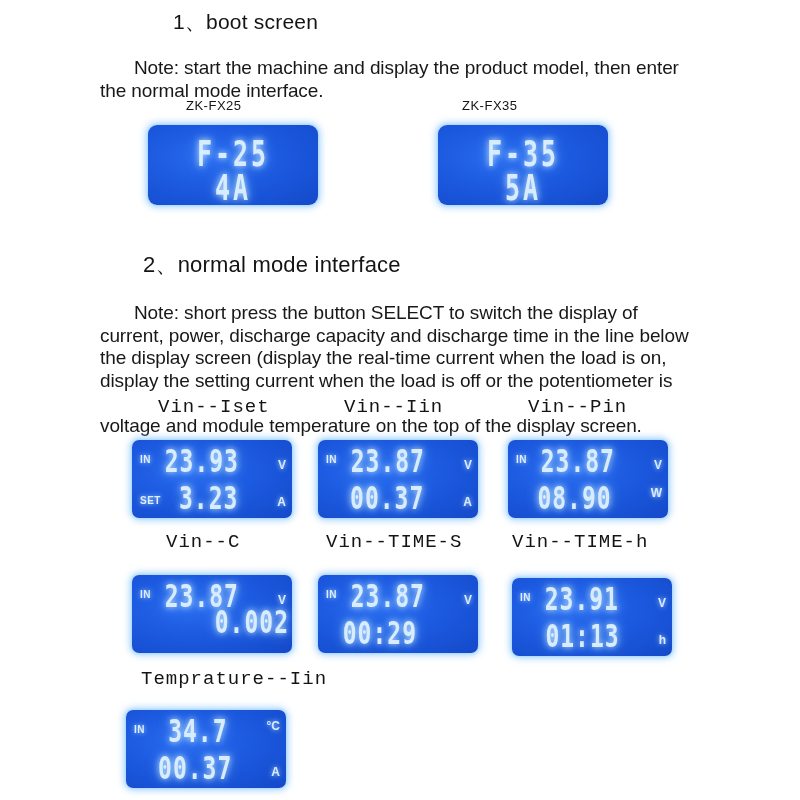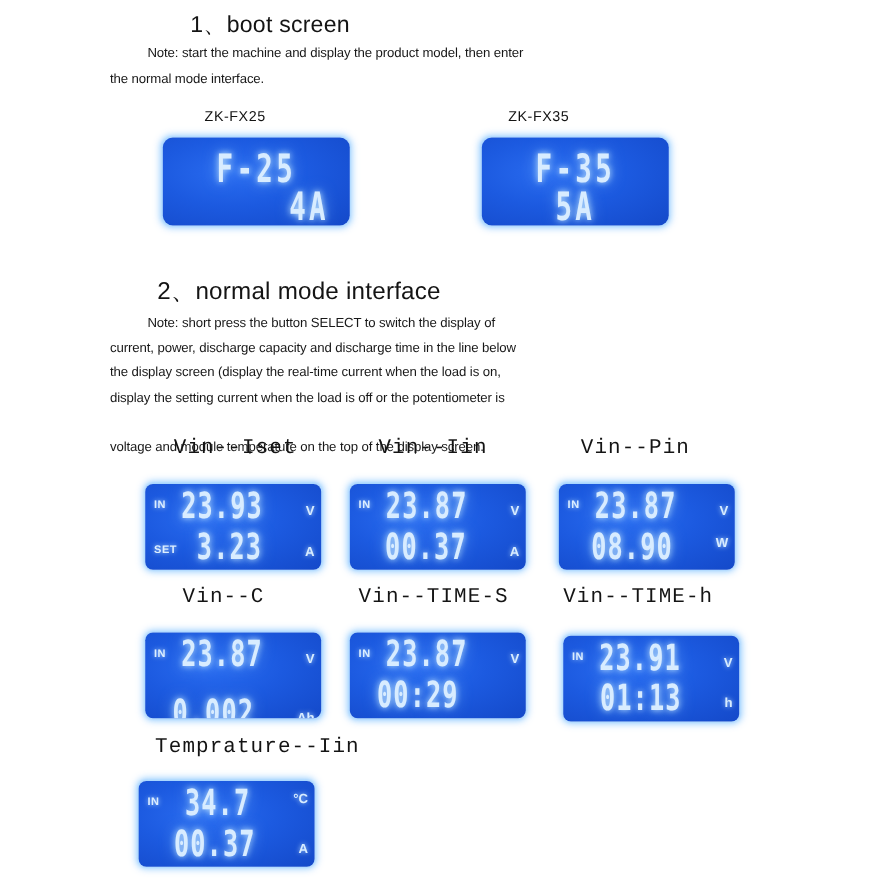--- a/index.html
+++ b/index.html
@@ -20,24 +20,25 @@
   .section-heading {
     position: absolute;
     font-size: 21px;
     font-weight: 400;
     letter-spacing: 0.2px;
     color: #141414;
     white-space: nowrap;
   }
   .note-block {
     position: absolute;
-    font-size: 12px;
+    font-size: 19px;
     line-height: 22.5px;
     color: #181818;
     letter-spacing: -0.1px;
+    margin-top: 20px;
   }
   .note-block .indent {
     display: inline-block;
     width: 34px;
   }
 
   
   .mode-caption {
     position: absolute;
     font-family: "Liberation Mono", "DejaVu Sans Mono", monospace;
@@ -129,21 +130,21 @@
 <div class="note-block" style="left:100px; top:37px; width:600px;">
   <span class="indent"></span><span>Note: start the machine and display the product model, then enter</span><br>
   <span>the normal mode interface.</span>
 </div>
 
 <div class="model-caption" style="left:186px; top:98px;">ZK-FX25</div>
 <div class="lcd boot" style="left:148px; top:125px; width:170px; height:80px;">
   <div class="boot-row" style="top:16px;">
     <span class="seg">F-25</span>
   </div>
-  <div class="boot-row" style="top:50px;padding-left:48px;">
+  <div class="boot-row" style="top:50px;">
     <span class="seg">4A</span>
   </div>
 </div>
 
 <div class="model-caption" style="left:462px; top:98px;">ZK-FX35</div>
 <div class="lcd boot" style="left:438px; top:125px; width:170px; height:80px;">
   <div class="boot-row" style="top:16px;">
     <span class="seg">F-35</span>
   </div>
   <div class="boot-row" style="top:50px;">
@@ -206,21 +207,21 @@
 <div class="mode-caption" style="left:166px; top:531px;">Vin--C</div>
 <div class="mode-caption" style="left:326px; top:531px;">Vin--TIME-S</div>
 <div class="mode-caption" style="left:512px; top:531px;">Vin--TIME-h</div>
 
 <div class="lcd" style="left:132px; top:575px; width:160px; height:78px;">
   <span class="tag" style="left:8px; top:14px;">IN</span>
   <div class="row-top" style="top:10px;">
     <span class="seg">23.87</span>
     <span class="unit">V</span>
   </div>
-  <div class="row-bot" style="top:63px;">
+  <div class="row-bot" style="top:36px;flex-direction:column;">
     <span class="seg">0.002</span>
     <span class="unit">Ah</span>
   </div>
 </div>
 
 <div class="lcd" style="left:318px; top:575px; width:160px; height:78px;">
   <span class="tag" style="left:8px; top:14px;">IN</span>
   <div class="row-top" style="top:10px;">
     <span class="seg">23.87</span>
     <span class="unit">V</span>

